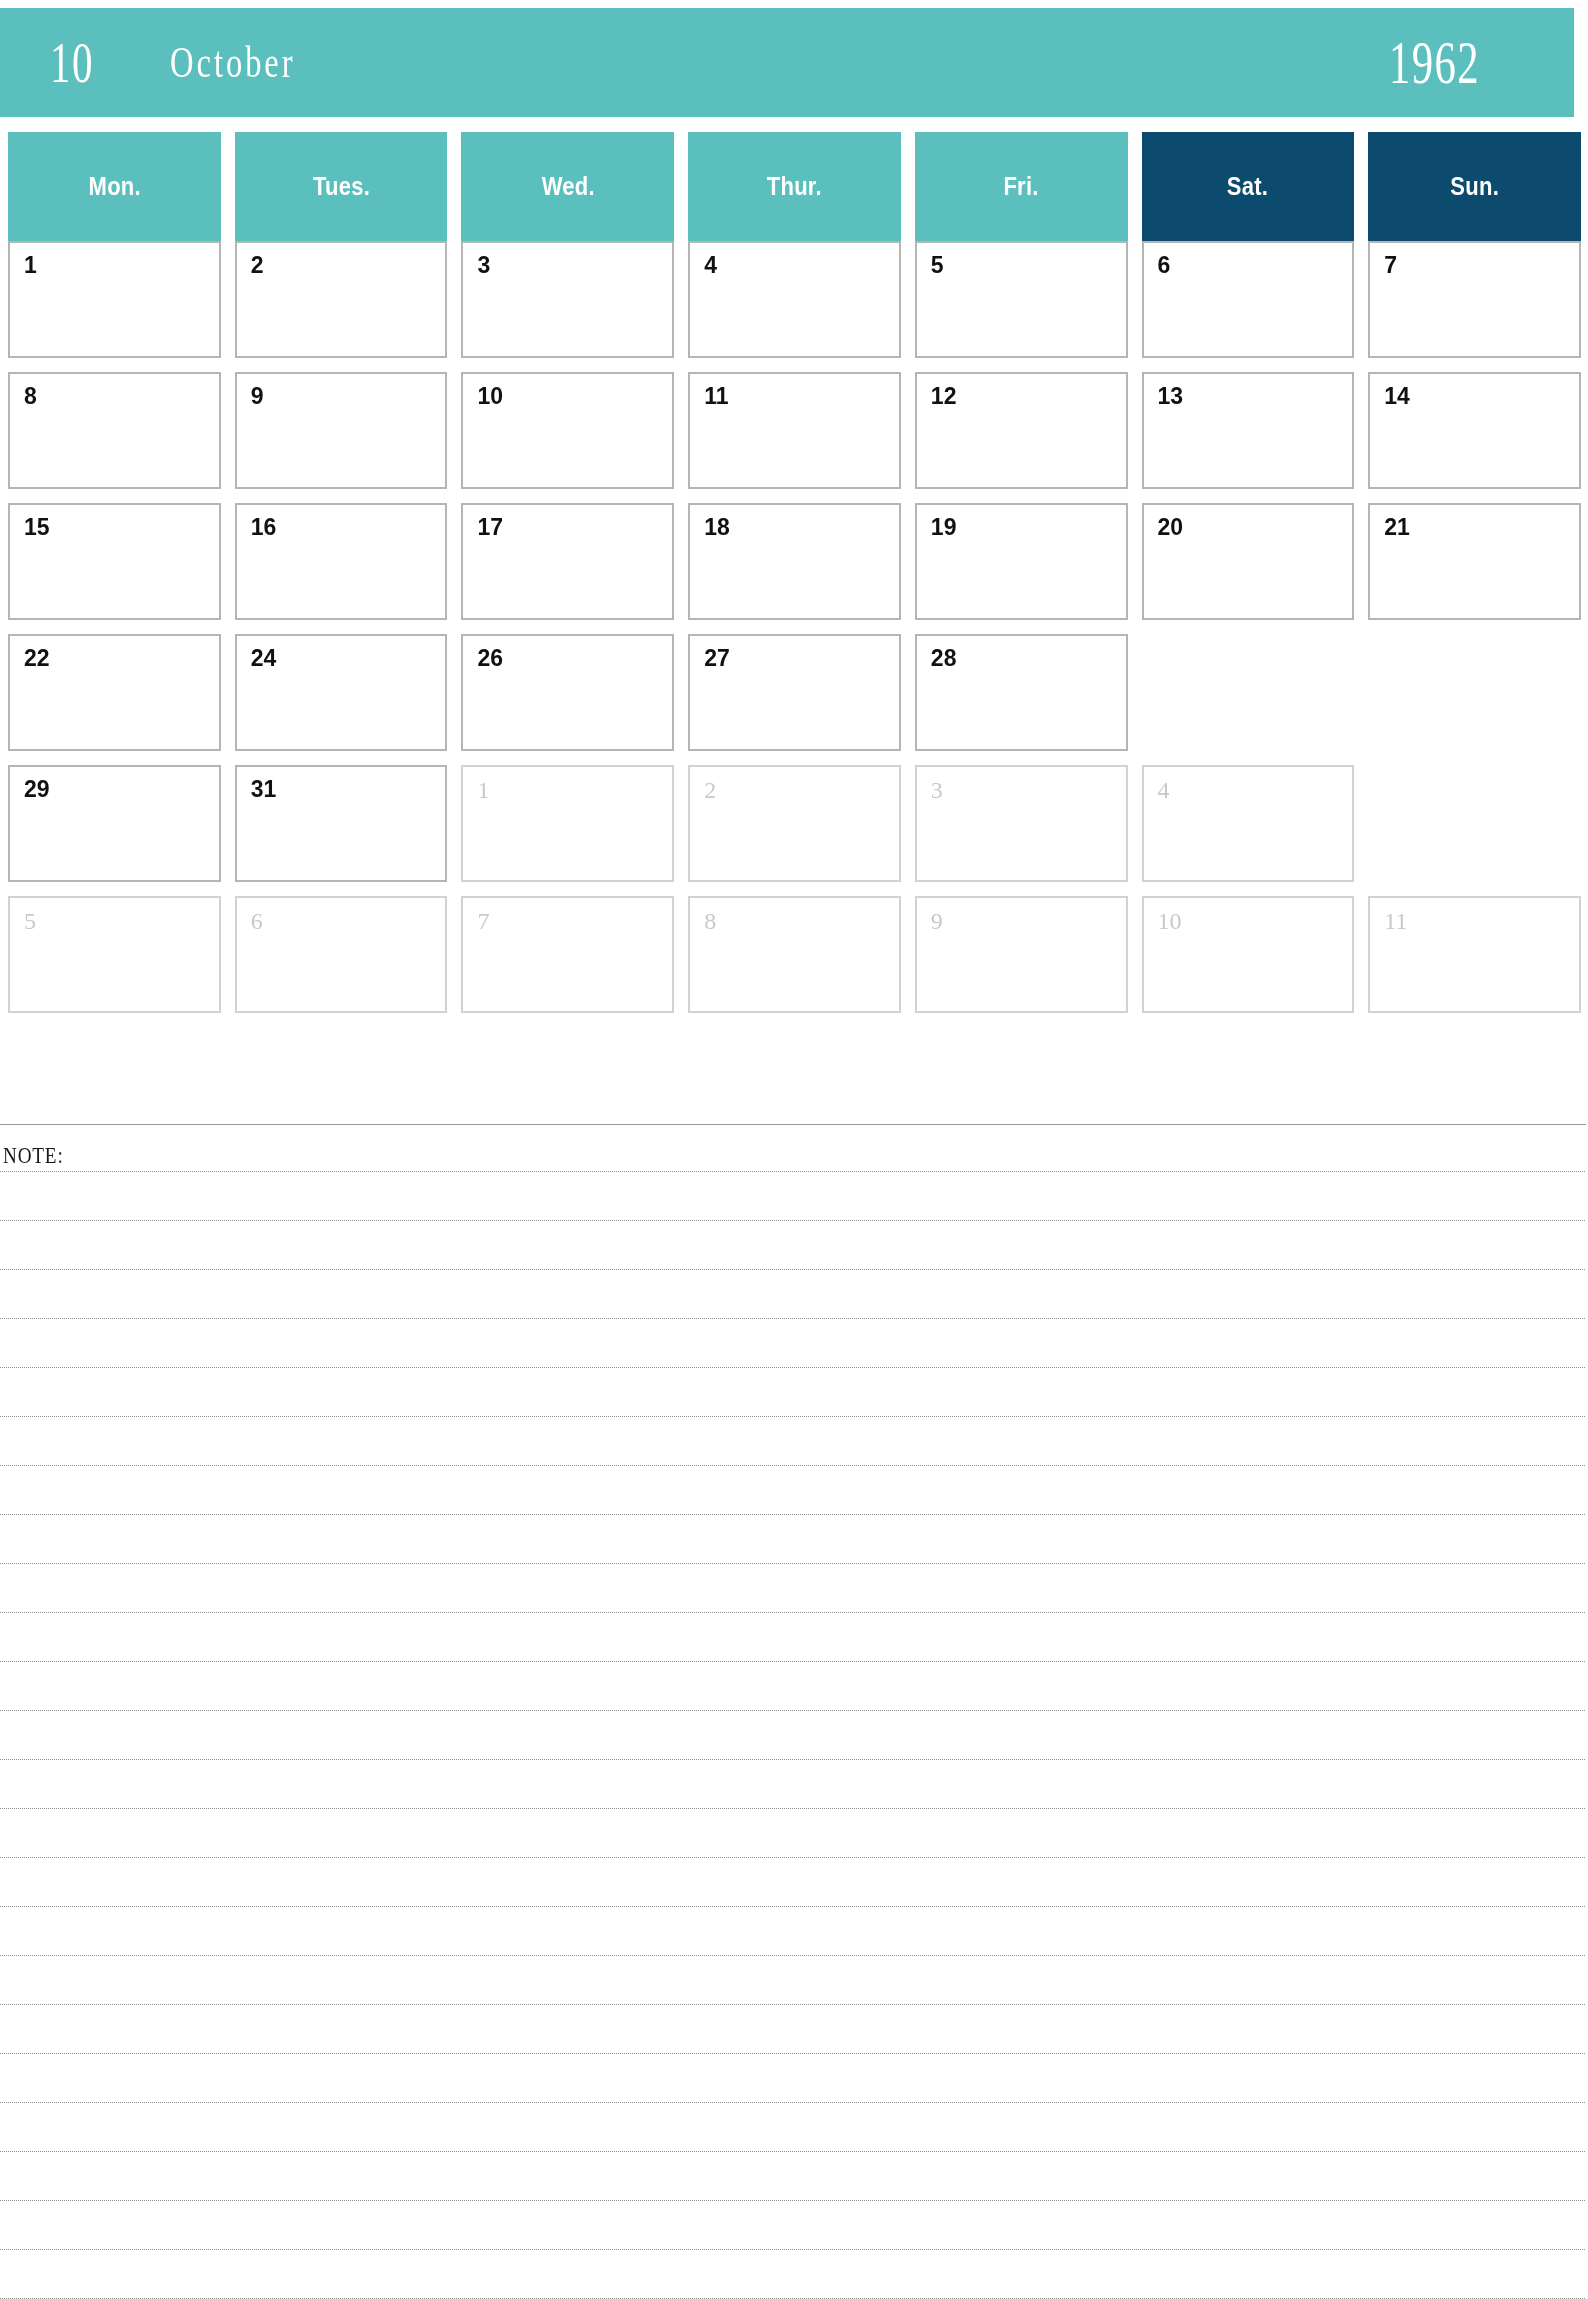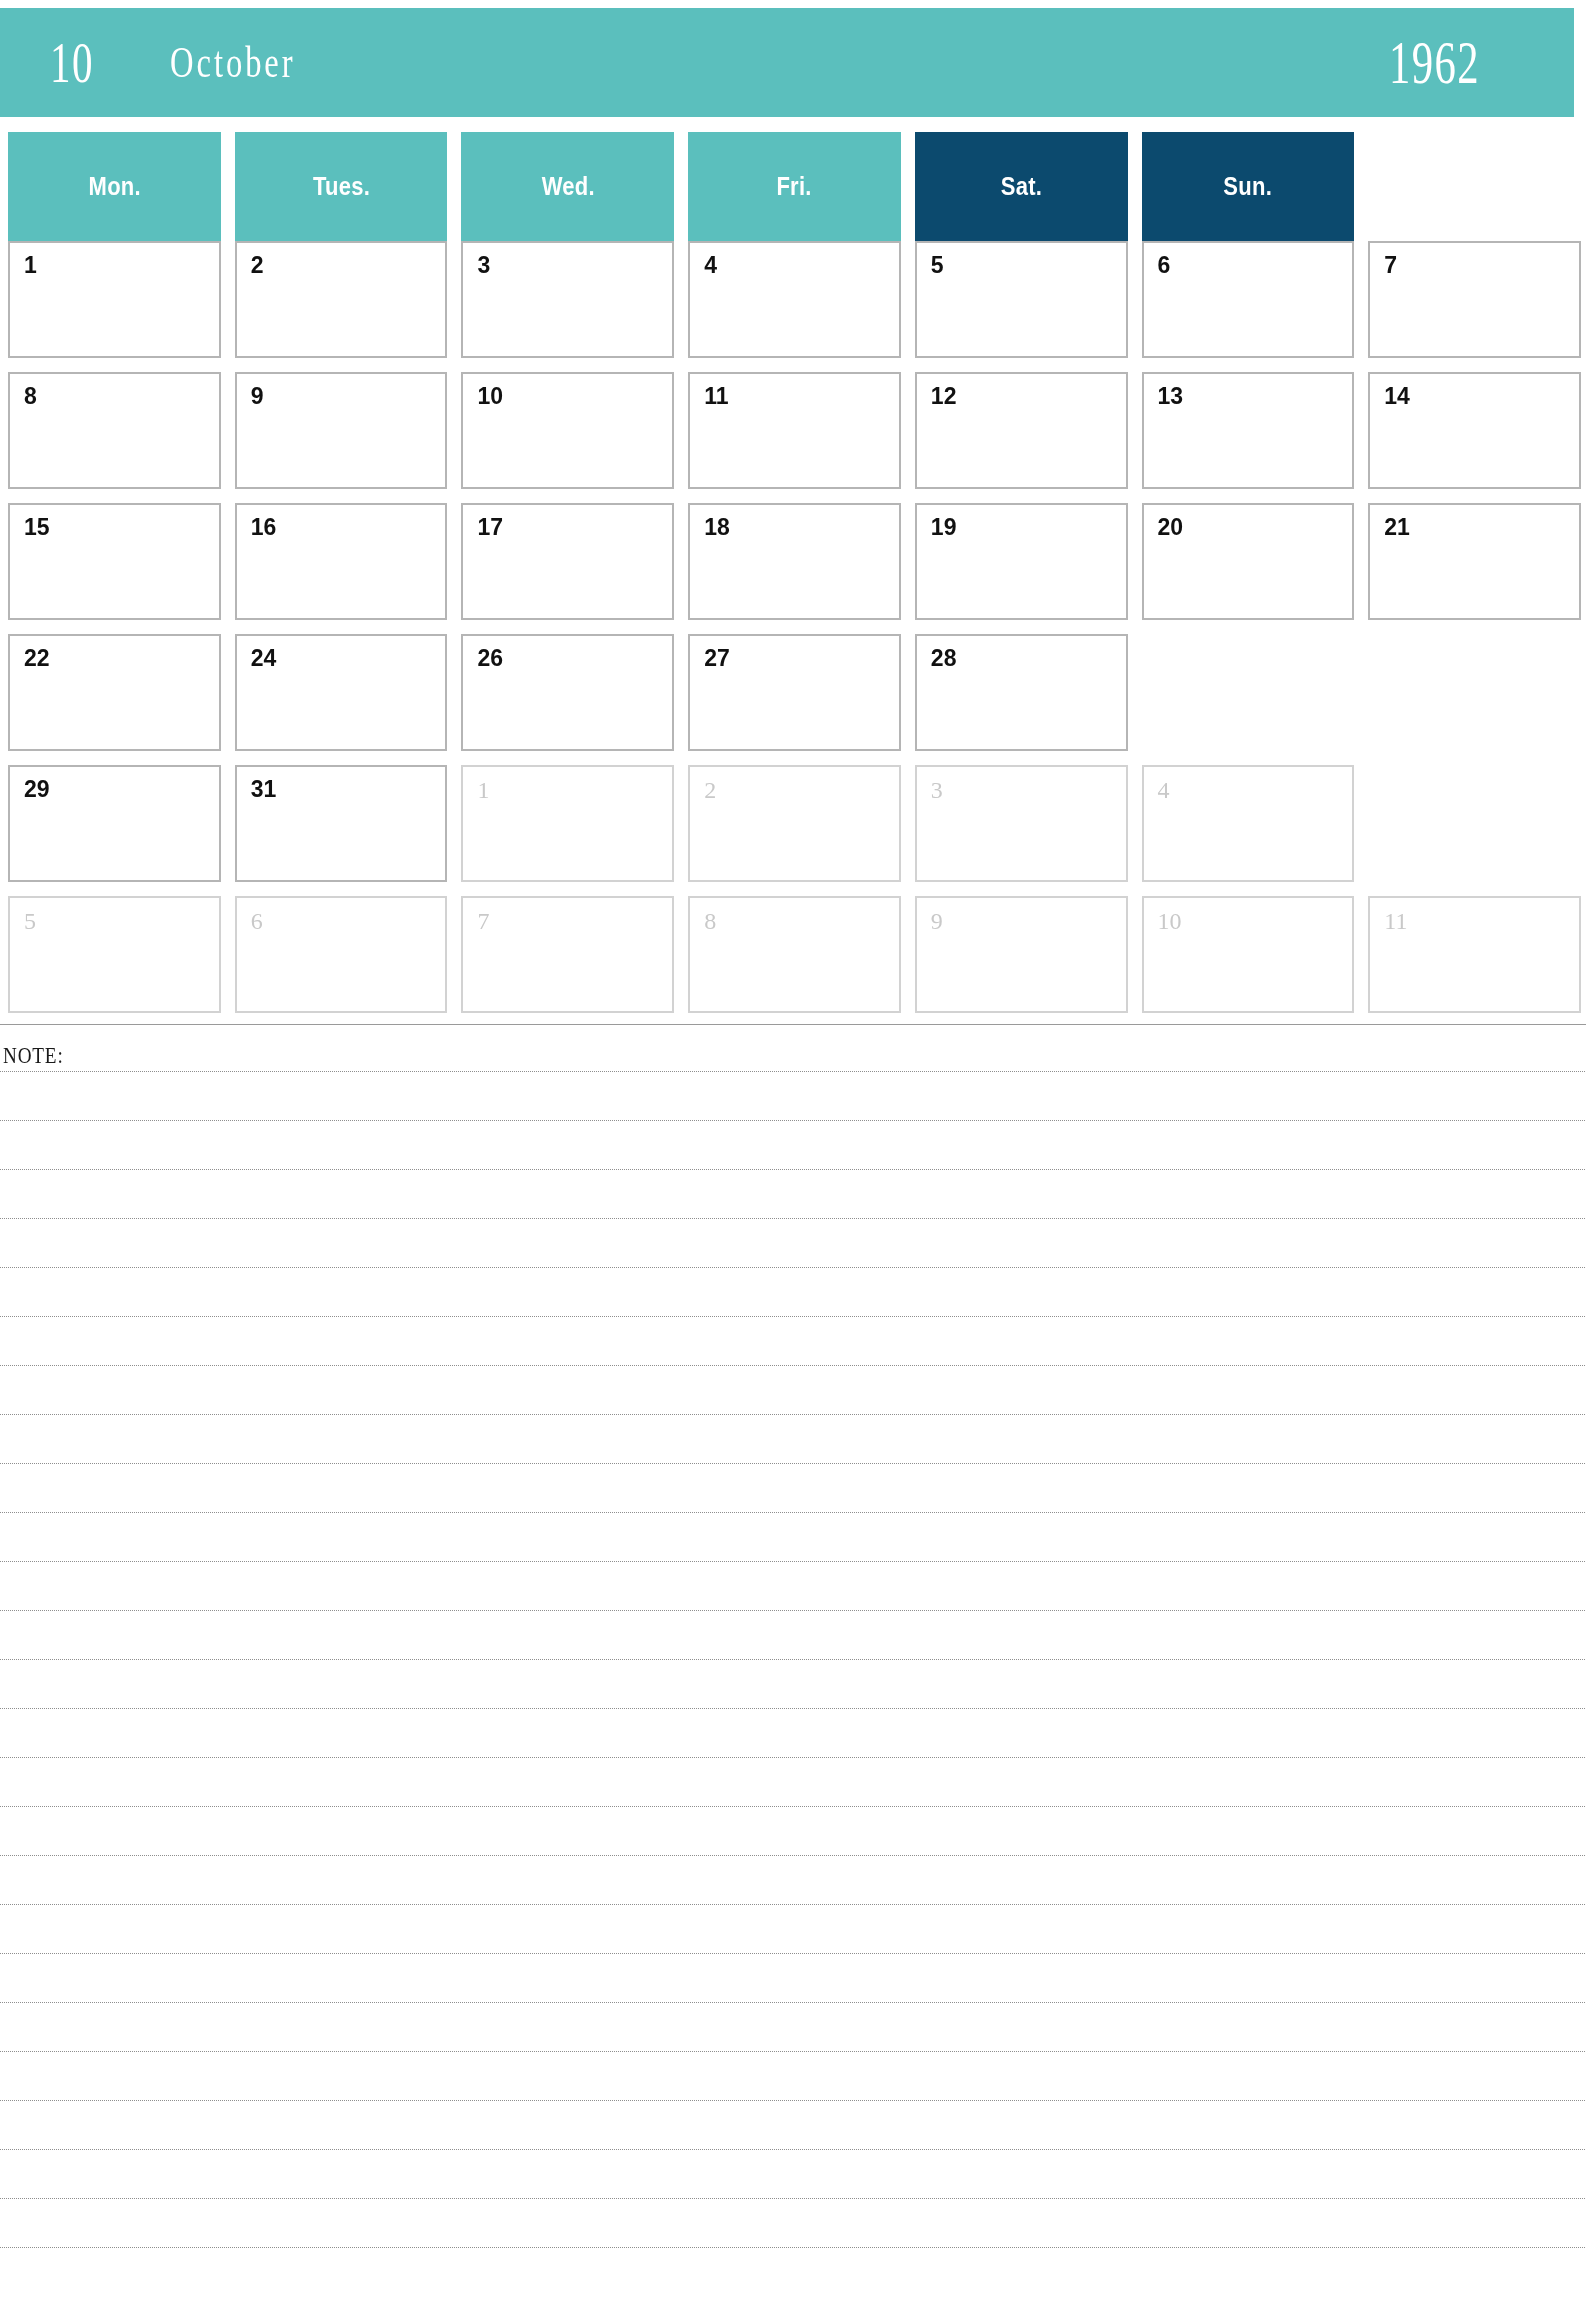--- a/index.html
+++ b/index.html
@@ -130,21 +130,21 @@
     font-family: "Liberation Serif", serif;
     font-weight: normal;
     color: #c9c9c9;
     font-size: 24px;
   }
 
   
   .note-section {
     position: absolute;
     left: 0;
-    top: 1024px;
+    top: 1124px;
     width: 1589px;
   }
 
   .note-top-rule {
     width: 1589px;
     height: 0;
     border-top: 1px solid #9a9a9a;
     margin-bottom: 17px;
   }
 
@@ -192,20 +192,23 @@
         <div class="dow-cell">
           <span class="dow-label">Mon.</span>
         </div>
         <div class="dow-cell">
           <span class="dow-label">Tues.</span>
         </div>
         <div class="dow-cell">
           <span class="dow-label">Wed.</span>
         </div>
         <div class="dow-cell">
+          <span class="dow-label">Thur.</span>
+        </div>
+        <div class="dow-cell">
           <span class="dow-label">Fri.</span>
         </div>
         <div class="dow-cell weekend">
           <span class="dow-label">Sat.</span>
         </div>
         <div class="dow-cell weekend">
           <span class="dow-label">Sun.</span>
         </div>
       </div>
     <div id="weeks-container">

